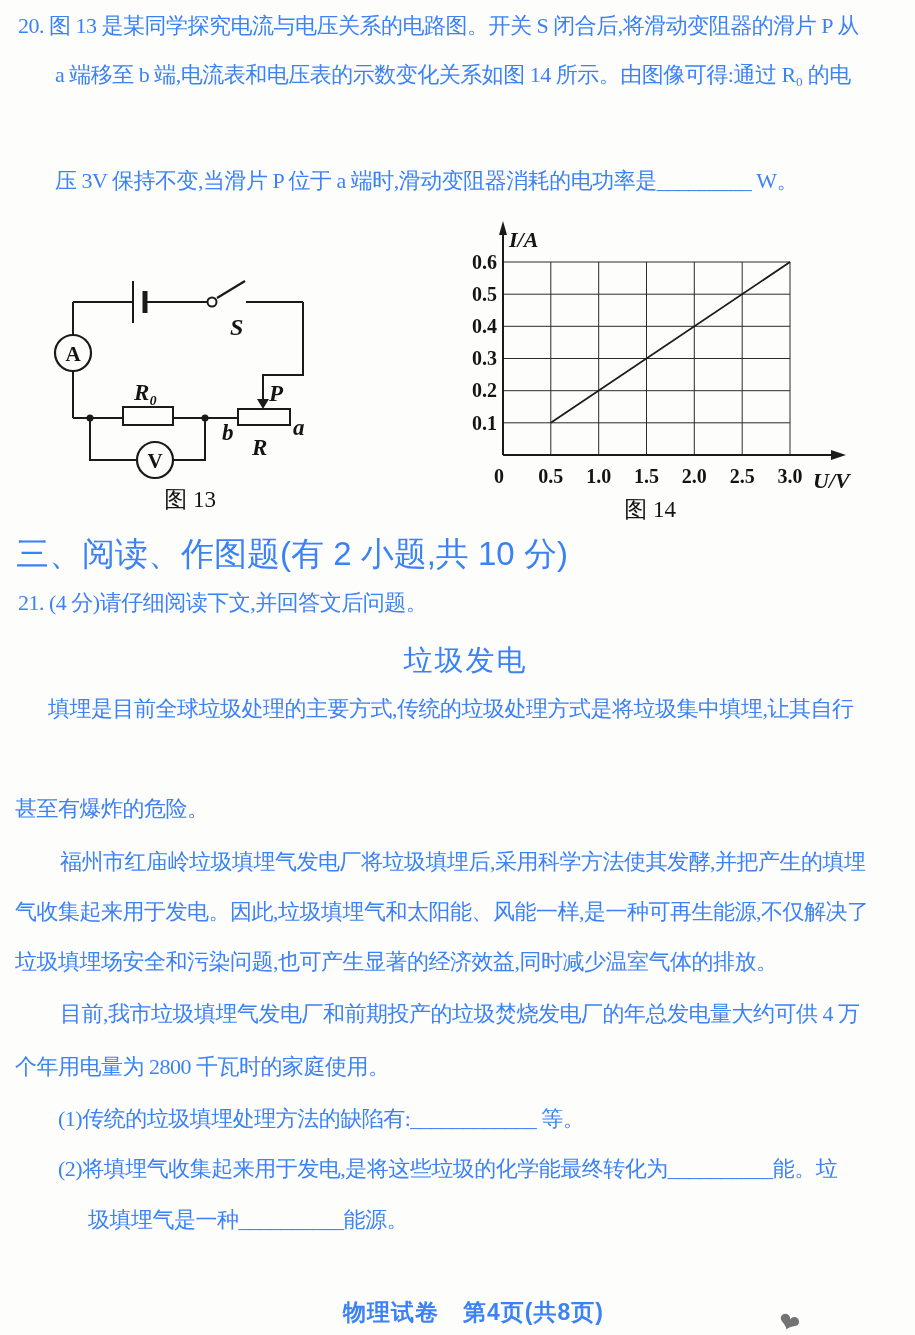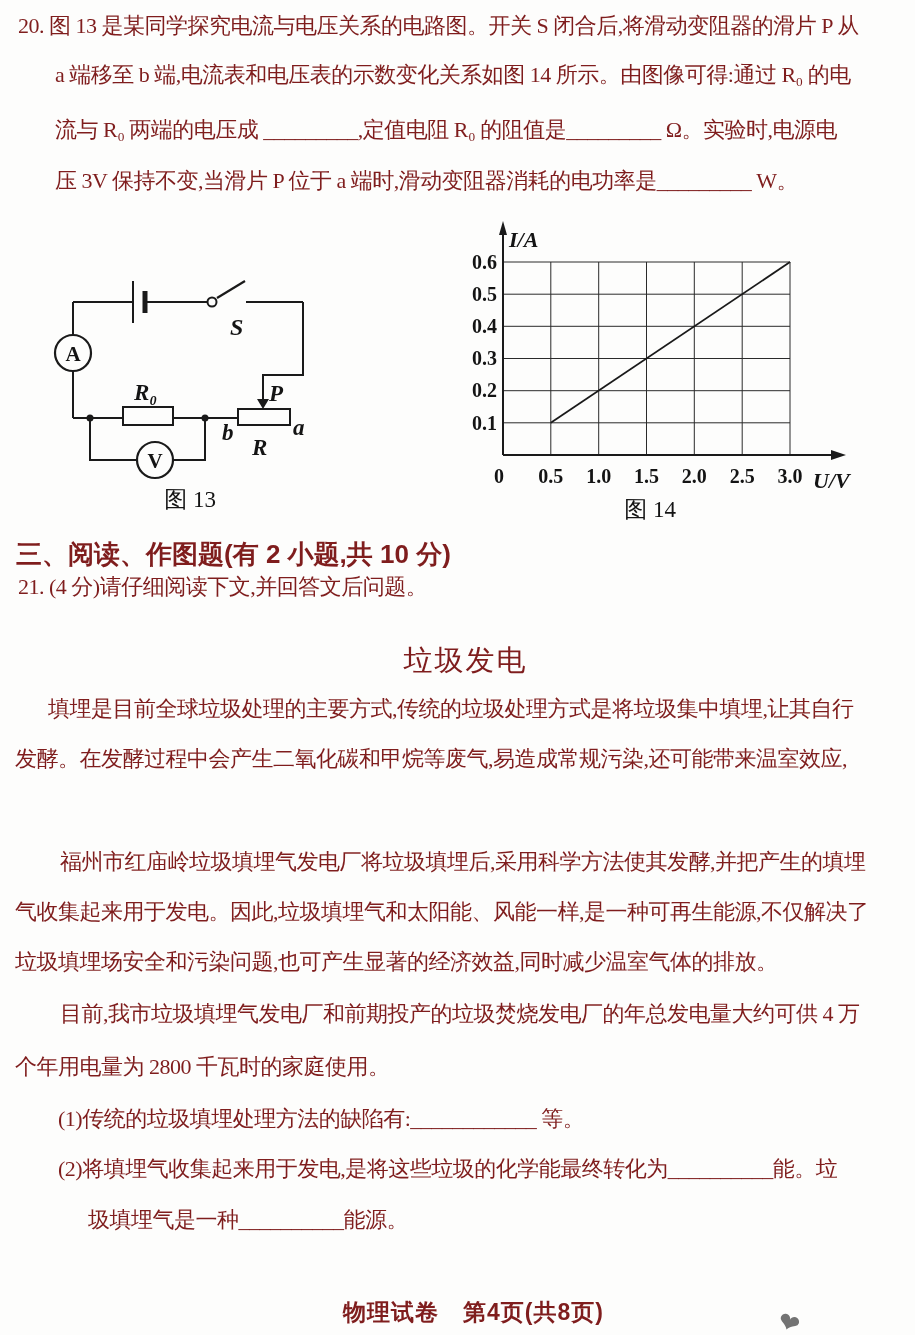--- a/index.html
+++ b/index.html
@@ -1,22 +1,22 @@
 <!DOCTYPE html>
 <html><head>
 <meta charset="utf-8">
 <style>
   html,body{margin:0;padding:0;}
   body{width:915px;height:1335px;background:#fdfdfc;overflow:hidden;position:relative;
        font-family:"Liberation Serif","DejaVu Serif",serif;color:#141414;}
   .page{position:absolute;inset:0;}
   .tline{position:absolute;white-space:nowrap;font-size:22px;letter-spacing:-0.5px;
-         font-family:"Liberation Serif","DejaVu Serif",serif;color:#7f1d1d;line-height:30px;}
-  .heading{font-family:"Liberation Sans","DejaVu Sans",sans-serif;font-weight:700;
-           font-size:26px;letter-spacing:0;}
+         font-family:"Liberation Serif","DejaVu Serif",serif;color:#3b82f6;line-height:30px;}
+  .heading{font-family:"Liberation Sans","DejaVu Sans",sans-serif;font-weight:400;
+           font-size:33px;letter-spacing:0;}
   .center{left:0;width:915px;text-align:center;}
   .title-line{font-size:29px;letter-spacing:2px;padding-left:8px;}
   .footer-line{font-family:"Liberation Sans","DejaVu Sans",sans-serif;font-weight:700;
                font-size:23px;letter-spacing:1px;margin-left:16px;}
   svg{position:absolute;overflow:visible;}
   svg text{font-family:"Liberation Serif","DejaVu Serif",serif;fill:#141414;}
   .sym{font-style:italic;font-weight:700;}
   .tick{font-size:20px;font-weight:700;}
   .axis-label{font-size:22px;font-weight:700;font-style:italic;}
   .caption{font-size:23px;}
@@ -29,21 +29,20 @@
   .wm-heart{position:absolute;left:38px;top:-8px;font-size:26px;font-style:normal;
             transform:rotate(20deg);}
 </style>
 </head>
 <body>
 
 <div class="page">
 
   <div class="tline" style="left:18px;top:11px">20. 图 13 是某同学探究电流与电压关系的电路图。开关 S 闭合后,将滑动变阻器的滑片 P 从</div>
   <div class="tline" style="left:55px;top:60px">a 端移至 b 端,电流表和电压表的示数变化关系如图 14 所示。由图像可得:通过 R₀ 的电</div>
-  <div class="tline" style="left:55px;top:115px">流与 R₀ 两端的电压成 _________,定值电阻 R₀ 的阻值是_________ Ω。实验时,电源电</div>
   <div class="tline" style="left:55px;top:166px">压 3V 保持不变,当滑片 P 位于 a 端时,滑动变阻器消耗的电功率是_________ W。</div>
 
   <svg style="left:40px;top:243px" width="350" height="290" viewBox="0 0 350 290">
     <g stroke="#1a1a1a" stroke-width="2" fill="none">
 
       <line x1="33" y1="59" x2="93" y2="59"></line>
       <line x1="107" y1="59" x2="167" y2="59"></line>
       <line x1="206" y1="59" x2="263" y2="59"></line>
 
       <polyline points="263,59 263,132 223,132 223,158"></polyline>
@@ -146,26 +145,26 @@
     </g>
 
     <text class="axis-label" x="54" y="34">I/A</text>
     <text class="axis-label" x="358" y="275">U/V</text>
 
     <text class="caption" x="195" y="304" text-anchor="middle">图 14</text>
   </svg>
 
   <div class="tline heading" style="left:16px;top:539px">三、阅读、作图题(有 2 小题,共 10 分)</div>
 
-  <div class="tline" style="left:18px;top:572px">21. (4 分)请仔细阅读下文,并回答文后问题。</div>
+  <div class="tline" style="left:18px;top:588px">21. (4 分)请仔细阅读下文,并回答文后问题。</div>
 
   <div class="tline center title-line" style="top:645px">垃圾发电</div>
 
   <div class="tline" style="left:48px;top:694px">填埋是目前全球垃圾处理的主要方式,传统的垃圾处理方式是将垃圾集中填埋,让其自行</div>
-  <div class="tline" style="left:15px;top:744px">发酵。在发酵过程中会产生二氧化碳和甲烷等废气,易造成常规污染,还可能带来温室效应,</div>
+  <div class="tline" style="left:15px;top:794px">甚至有爆炸的危险。</div>
 
   <div class="tline" style="left:60px;top:847px">福州市红庙岭垃圾填埋气发电厂将垃圾填埋后,采用科学方法使其发酵,并把产生的填埋</div>
   <div class="tline" style="left:15px;top:897px">气收集起来用于发电。因此,垃圾填埋气和太阳能、风能一样,是一种可再生能源,不仅解决了</div>
   <div class="tline" style="left:15px;top:947px">垃圾填埋场安全和污染问题,也可产生显著的经济效益,同时减少温室气体的排放。</div>
 
   <div class="tline" style="left:60px;top:999px">目前,我市垃圾填埋气发电厂和前期投产的垃圾焚烧发电厂的年总发电量大约可供 4 万</div>
   <div class="tline" style="left:15px;top:1052px">个年用电量为 2800 千瓦时的家庭使用。</div>
 
   <div class="tline" style="left:58px;top:1104px">(1)传统的垃圾填埋处理方法的缺陷有:____________ 等。</div>
   <div class="tline" style="left:58px;top:1154px">(2)将填埋气收集起来用于发电,是将这些垃圾的化学能最终转化为__________能。垃</div>

